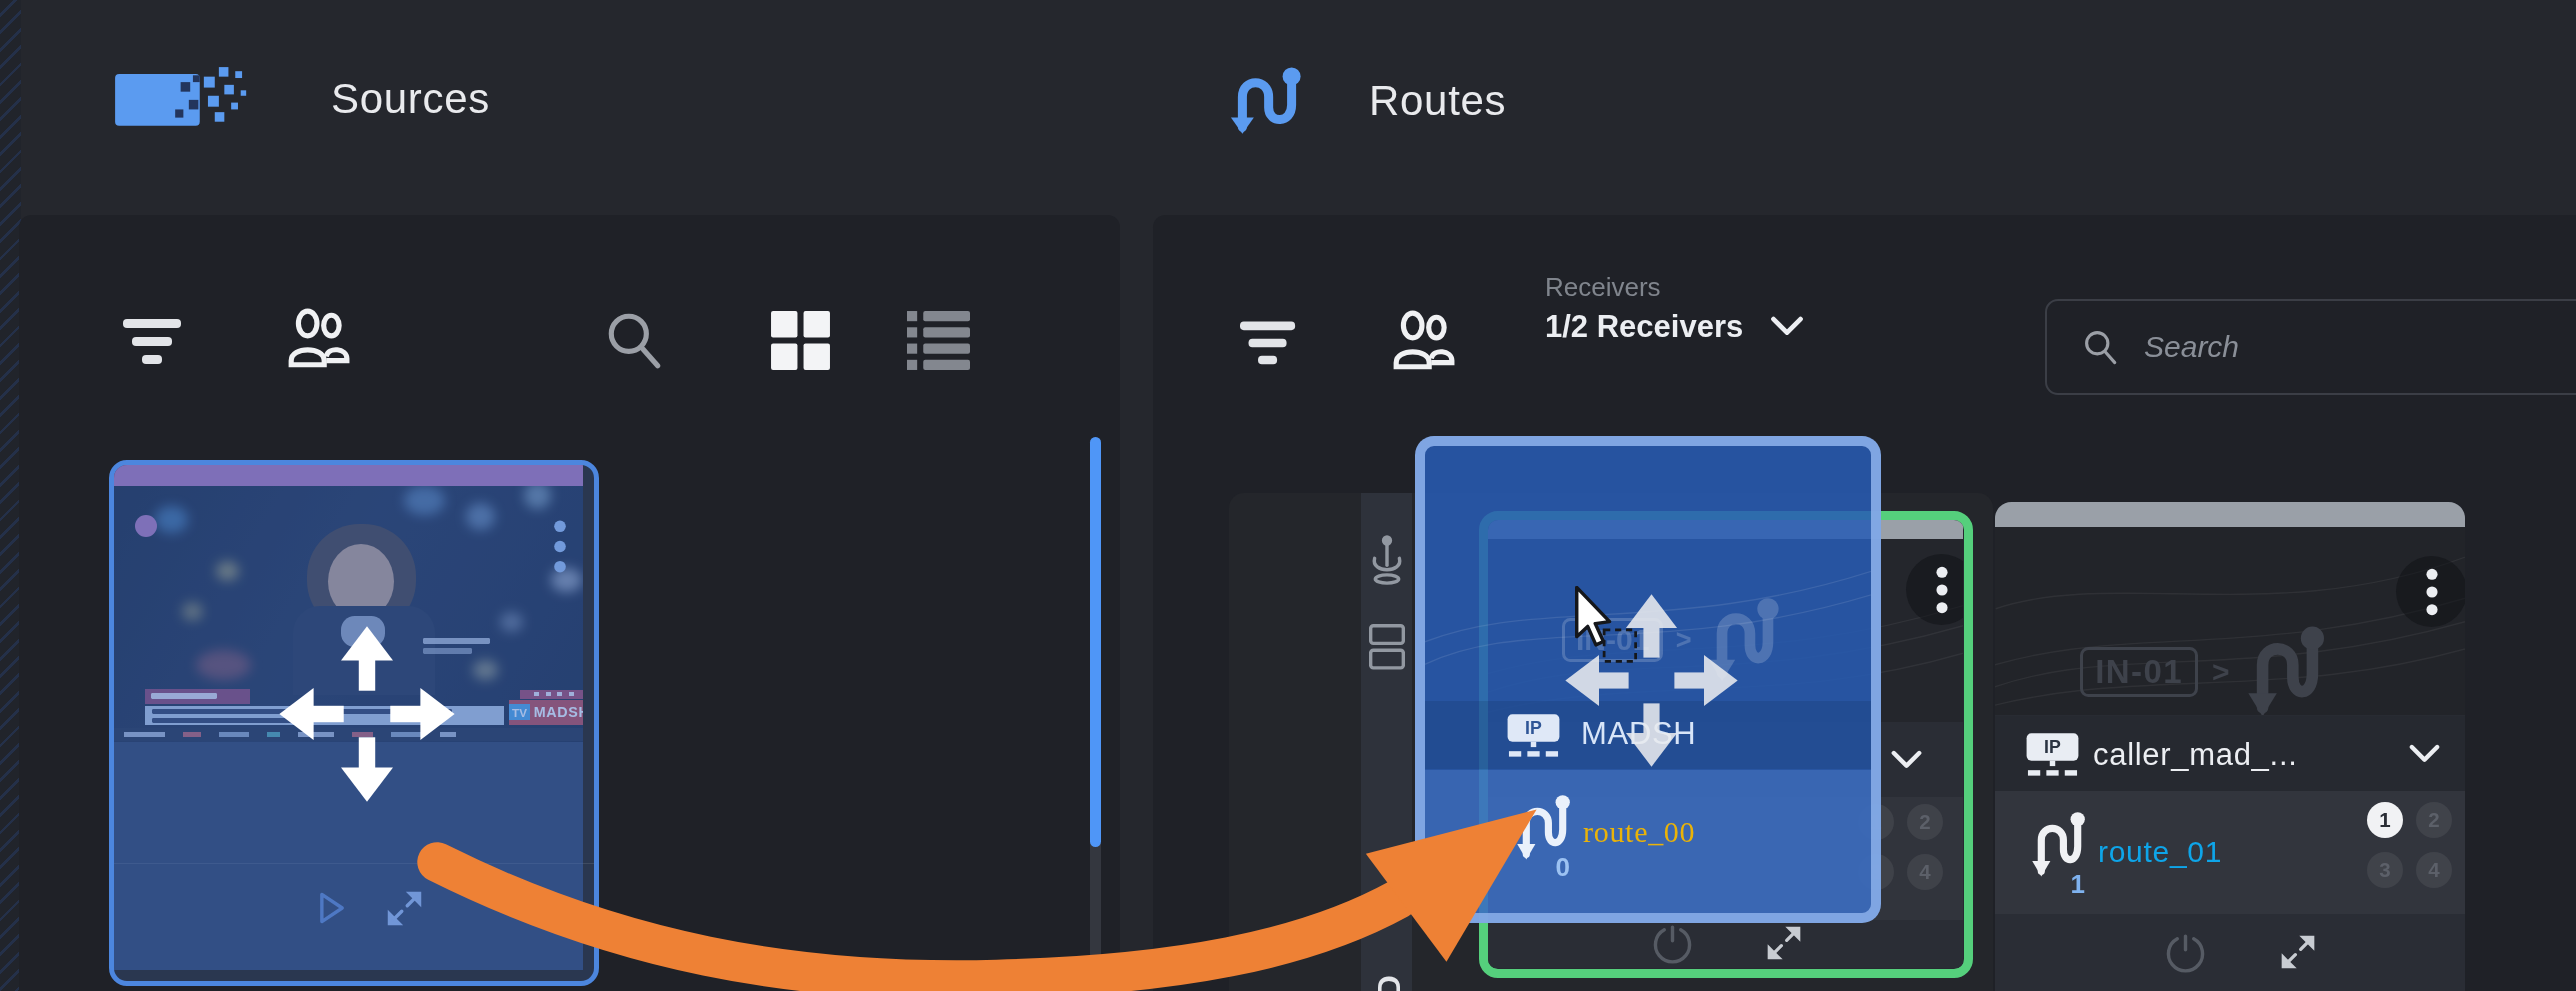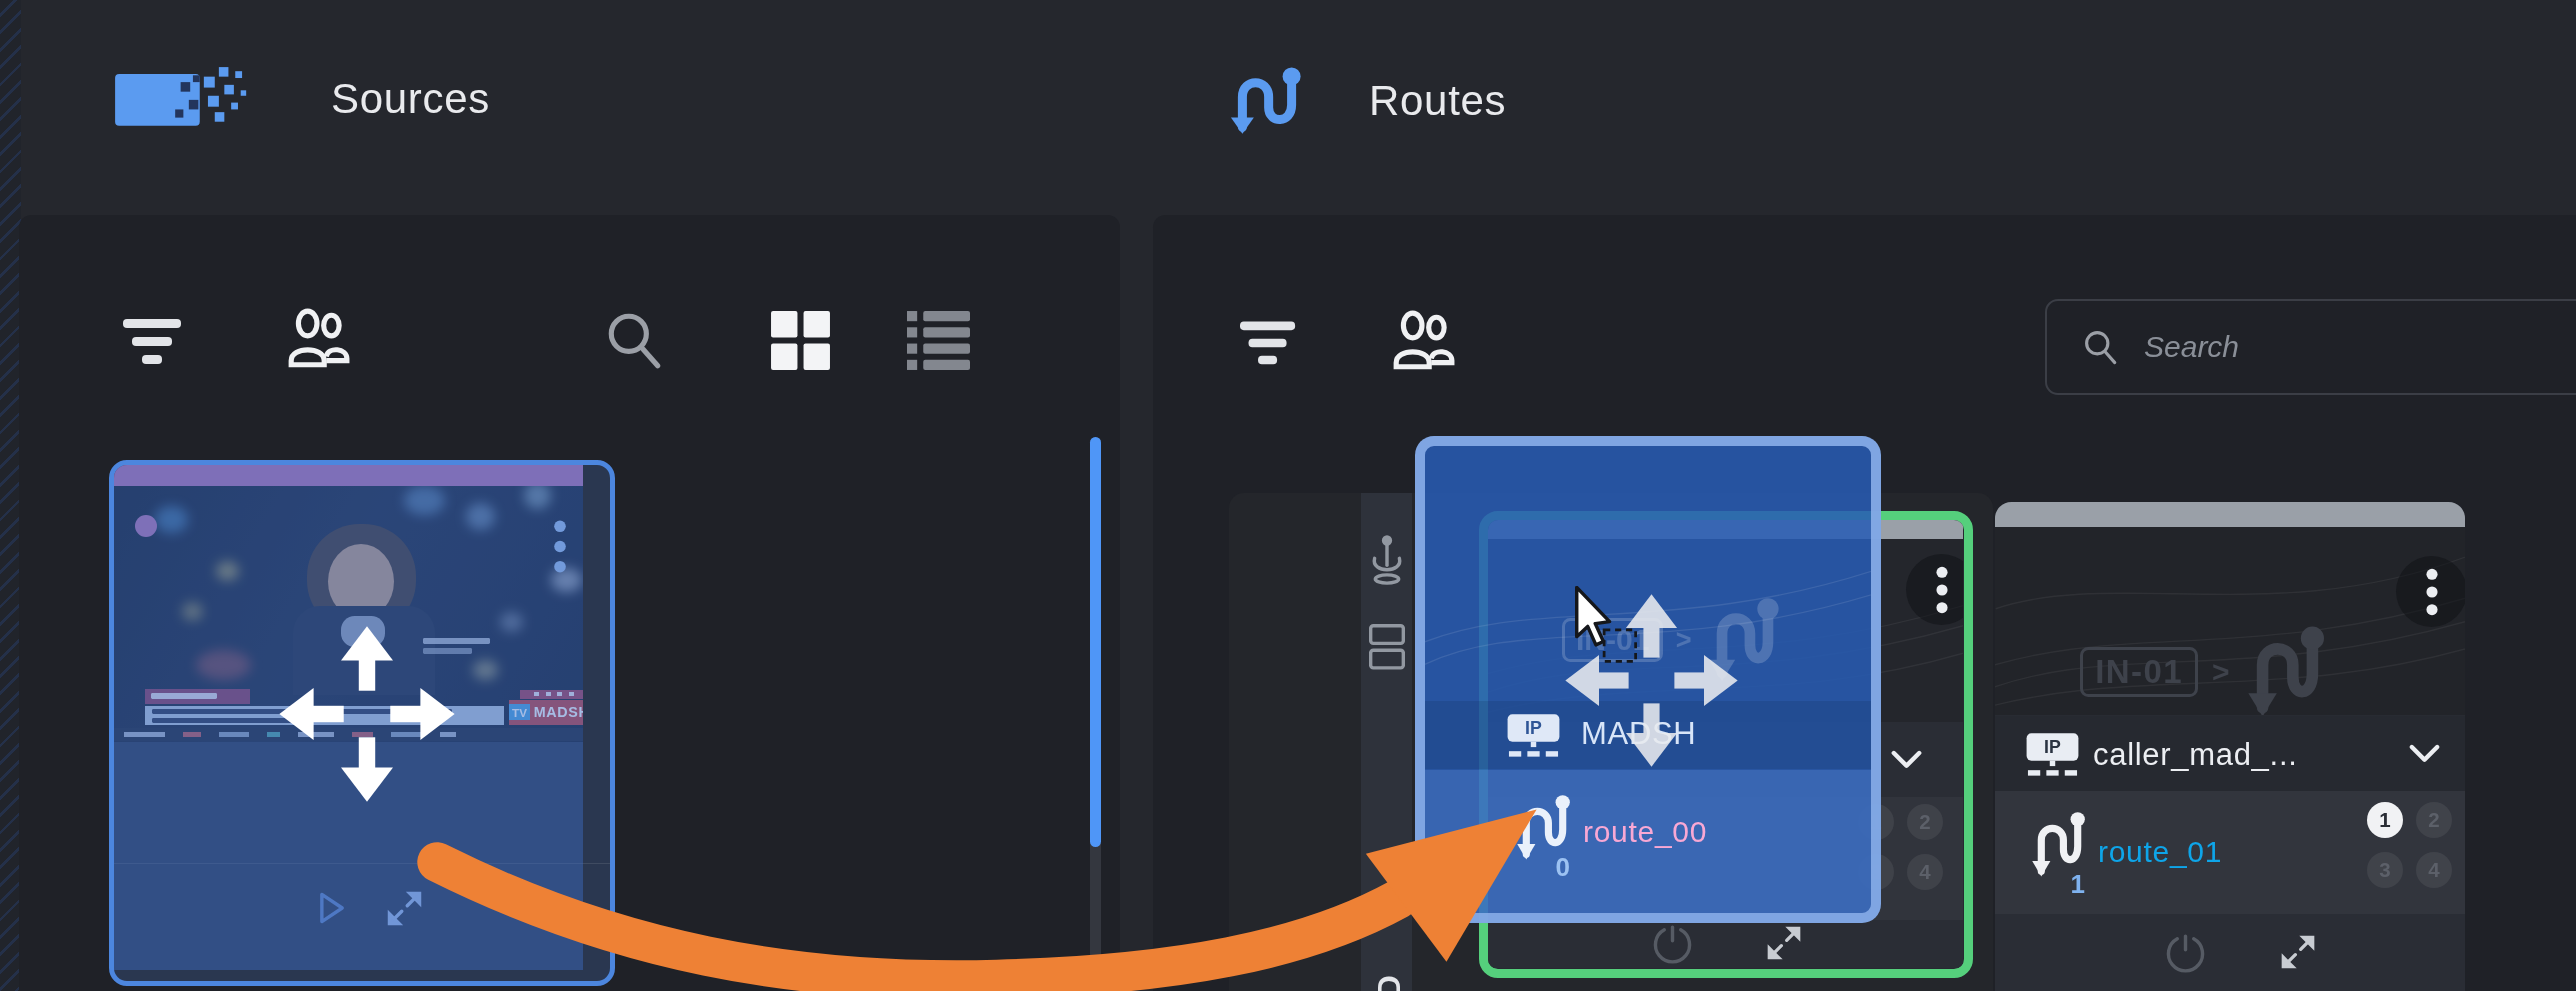--- a/index.html
+++ b/index.html
@@ -112,21 +112,21 @@
         <rect x="0" y="50" width="10" height="10"></rect>
           <rect x="16" y="50" width="46" height="10" rx="2"></rect>
       </g>
     </svg>
   </div>
 
   <div class="abs" style="left:1090px;top:437px;width:11px;height:555px;background:#34373f;border-radius:5.5px;"></div>
   <div class="abs" style="left:1090px;top:437px;width:11px;height:410px;background:#4f96f7;border-radius:5.5px;"></div>
 
   <div class="card" style="left:109px;top:460px;width:480px;height:516px;background:#2a3750;
-              border:5.5px solid #4c86de;border-radius:18px;overflow:hidden;padding-left:16px;">
+              border:5.5px solid #4c86de;border-radius:18px;overflow:hidden;">
 
     <div class="abs" style="left:0;top:0;width:469px;height:20.5px;background:#b671ae;"></div>
 
     <div class="abs" style="left:0;top:20.5px;width:469px;height:256px;overflow:hidden;
                 background:linear-gradient(120deg,#131a28 0%,#1b2438 45%,#131b2c 100%);">
       <div class="bokeh" style="left:41px;top:20.5px;width:33px;height:27px;background:#5aa0d8;opacity:.55"></div>
       <div class="bokeh" style="left:102px;top:75px;width:23px;height:20.5px;background:#d9c469;opacity:.6"></div>
       <div class="bokeh" style="left:68px;top:116px;width:20.5px;height:19px;background:#d9c469;opacity:.5"></div>
       <div class="bokeh" style="left:82px;top:164px;width:55px;height:30px;background:#b05555;opacity:.55"></div>
       <div class="bokeh" style="left:290px;top:0px;width:41px;height:29px;background:#7fb3e0;opacity:.5"></div>
@@ -243,20 +243,31 @@
   <div class="abs" style="left:1390px;top:309px;">
     <svg width="66" height="66" viewBox="0 0 64 64">
       <g fill="none" stroke="#f0f1f3" stroke-width="5">
         <ellipse cx="22" cy="16" rx="9" ry="12"></ellipse>
         <ellipse cx="45" cy="18" rx="7.5" ry="10"></ellipse>
         <path d="M6 52 C6 38 38 38 38 52 L38 56 L6 56 Z"></path>
         <path d="M40 48 C42 38 60 40 60 50 L60 52 L40 52"></path>
       </g>
     </svg>
   </div>
+  <div class="abs" style="left:1545px;top:272px;">
+    <div style="font-size:26px;color:#80858d;">Receivers</div>
+    <div style="display:flex;align-items:center;gap:26px;margin-top:5.5px;">
+      <span style="font-size:31px;font-weight:bold;color:#eceef2;">1/2 Receivers</span>
+      <span>
+        <svg width="36" height="23" viewBox="0 0 52 34">
+          <polyline points="6,6 26,26 46,6" fill="none" stroke="#eceef2" stroke-width="7" stroke-linecap="round" stroke-linejoin="round"></polyline>
+        </svg>
+      </span>
+    </div>
+  </div>
 
   <div class="abs" style="left:2045px;top:299px;width:554px;height:96px;border:2px solid #3b3e46;border-radius:13px;
               display:flex;align-items:center;gap:23px;padding-left:34px;box-sizing:border-box;">
     <span>
       <svg width="40" height="40" viewBox="0 0 64 64">
         <circle cx="26" cy="26" r="17" fill="none" stroke="#9b9fa6" stroke-width="5"></circle>
         <line x1="39" y1="40" x2="54" y2="57" stroke="#9b9fa6" stroke-width="5" stroke-linecap="round"></line>
       </svg>
     </span>
     <span style="font-size:30px;font-style:italic;color:#8a8f98;">Search</span>
@@ -466,21 +477,21 @@
 
     <div class="abs" style="left:0;top:324px;width:446px;height:143px;background:rgba(120,165,235,0.22);">
       <span class="abs" style="left:87px;top:19px;">
         <svg width="65" height="89" viewBox="0 0 100 136">
           <path d="M22 100 L22 52 C22 28 56 28 56 52 L56 66 C56 88 78 88 78 62 L78 30" fill="none" stroke="#eaf1fb" stroke-width="11" stroke-linecap="round"></path>
           <circle cx="78" cy="20" r="11" fill="#eaf1fb"></circle>
           <path d="M8 84 L22 108 L36 84" fill="#eaf1fb"></path>
           <text x="78" y="134" text-anchor="middle" font-size="40" font-weight="bold" fill="#9cc2f2" font-family="Liberation Sans, sans-serif">0</text>
         </svg>
       </span>
-      <span class="routename" style="position:absolute;left:158px;top:45px;color:#f9a8d4;">route_00</span>
+      <span class="routename" style="position:absolute;left:158px;top:45px;color:#eab308;font-family:Liberation Serif, serif;">route_00</span>
     </div>
 
     <span class="abs" style="left:139px;top:147px;">
       <svg width="175" height="175" viewBox="-130 -130 260 260" style="opacity:.88;">
         <g fill="#e9ebef">
           <rect x="-12" y="-86" width="24" height="52"></rect>
             <path d="M-38 -78 L38 -78 L0 -128 Z"></path>
           <rect x="-12" y="34" width="24" height="52"></rect>
             <path d="M-38 78 L38 78 L0 128 Z"></path>
           <rect x="-86" y="-12" width="52" height="24"></rect>

